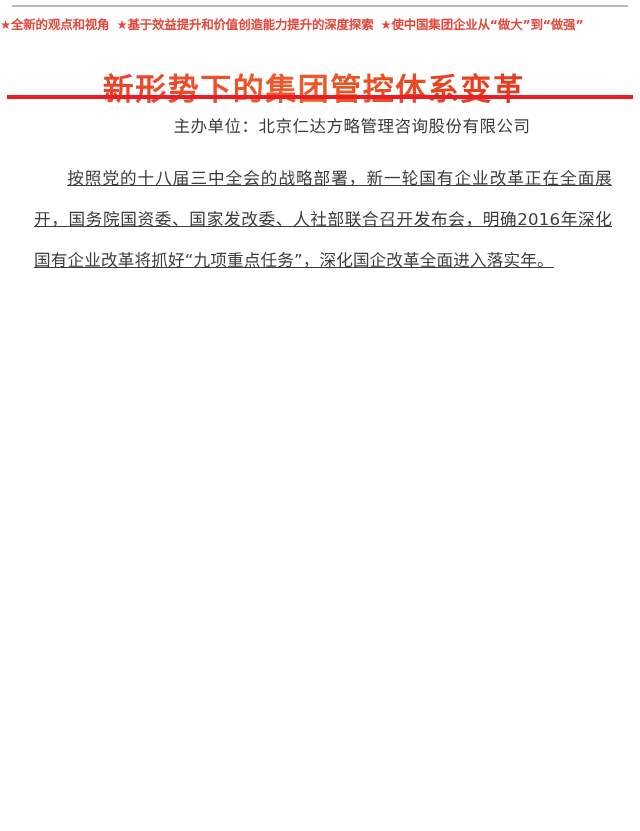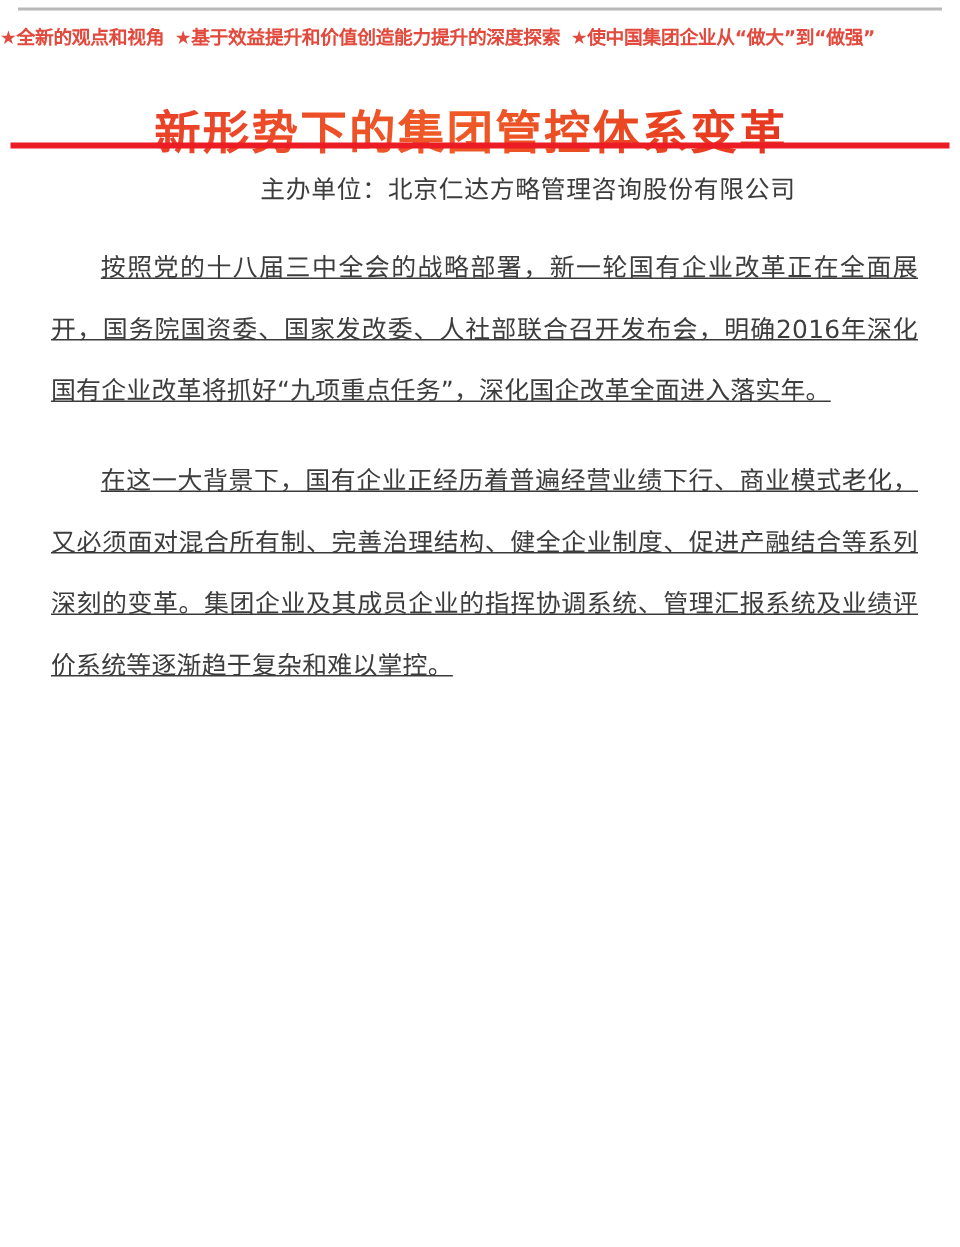--- a/index.html
+++ b/index.html
@@ -119,14 +119,13 @@
 </div>
 
 <h1 class="title">新形势下的集团管控体系变革</h1>
 
 <div class="title-rule"></div>
 
 <div class="subtitle">主办单位：北京仁达方略管理咨询股份有限公司</div>
 
 <div class="body">
   <p class="para">按照党的十八届三中全会的战略部署，新一轮国有企业改革正在全面展开，国务院国资委、国家发改委、人社部联合召开发布会，明确2016年深化国有企业改革将抓好“九项重点任务”，深化国企改革全面进入落实年。</p>
-  <p class="para">在这一大背景下，国有企业正经历着普遍经营业绩下行、商业模式老化，又必须面对混合所有制、完善治理结构、健全企业制度、促进产融结合等系列深刻的变革。集团企业及其成员企业的指挥协调系统、管理汇报系统及业绩评价系统等逐渐趋于复杂和难以掌控。</p>
 </div>
 
 </body></html>

